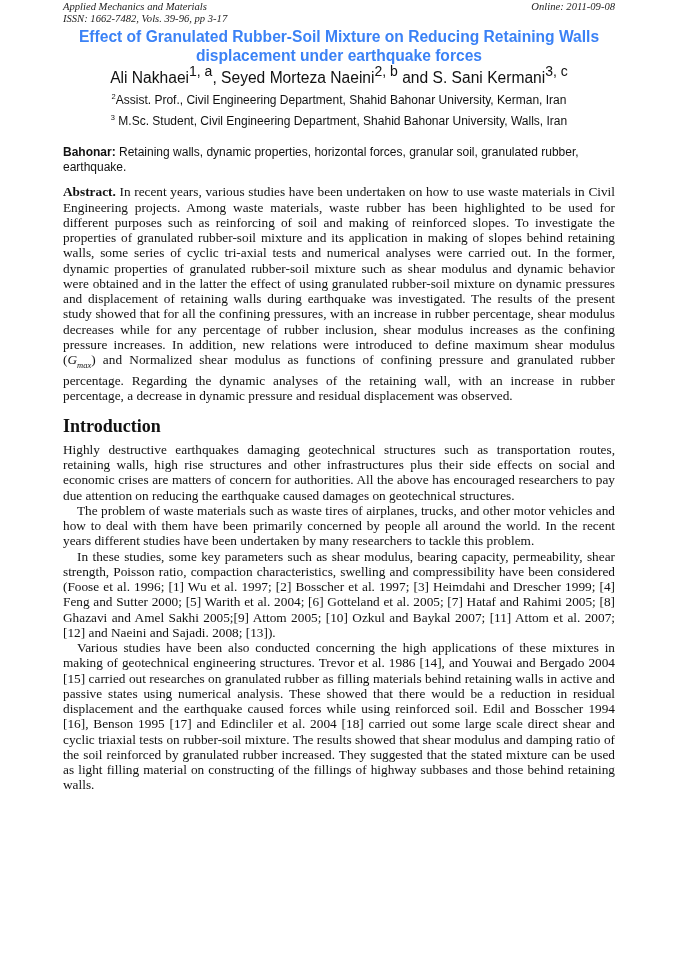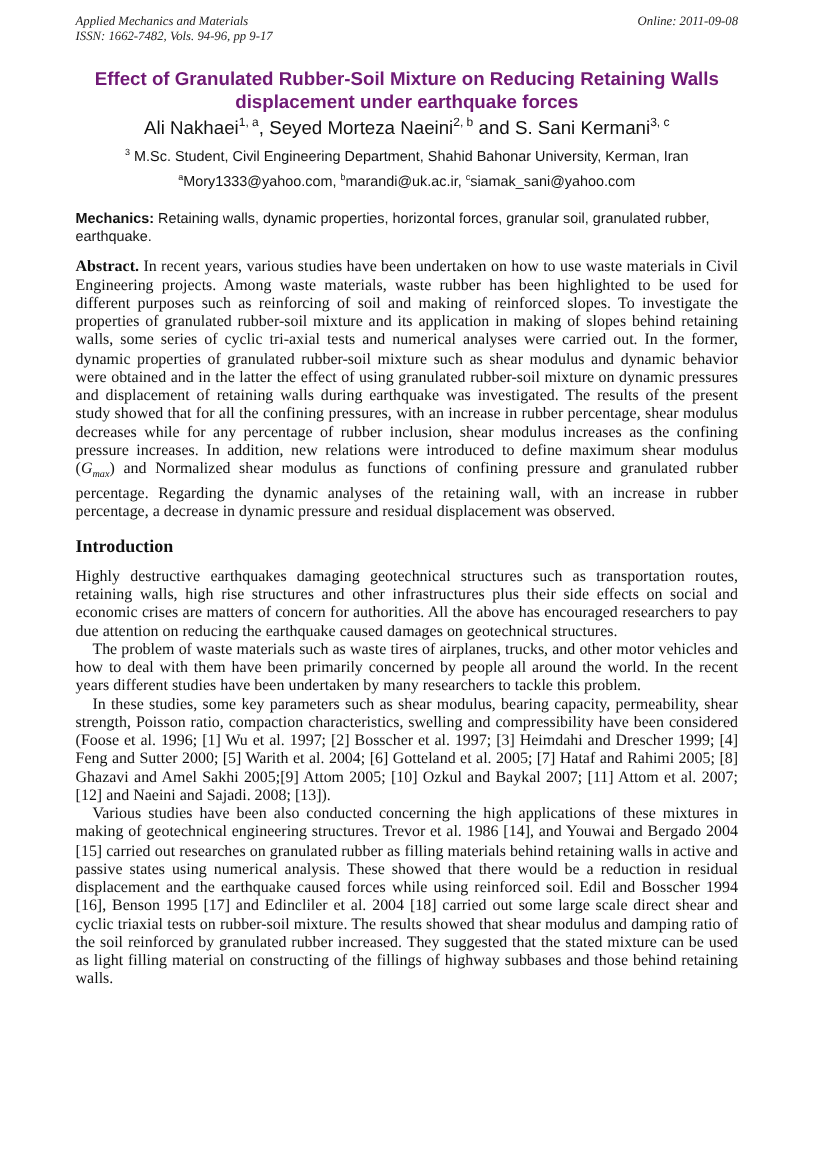--- a/index.html
+++ b/index.html
@@ -1,56 +1,56 @@
 <!DOCTYPE html>
 <html><head>
 <meta charset="utf-8">
 <style>
   html, body { margin: 0; padding: 0; background: #ffffff; }
   body { width: 678px; height: 959px; position: relative; overflow: hidden; color: #111; }
-  .page { position: absolute; left: 63px; top: 13px; width: 552px; }
+  .page { position: absolute; left: 63px; top: 1px; width: 552px; }
   .header { position: relative; font-family: "Liberation Serif", serif; font-style: italic; font-size: 10.6px; line-height: 11.6px; color: #222; }
   .header .online { position: absolute; right: 0; top: 0; }
-  .title { font-family: "Liberation Sans", sans-serif; font-weight: bold; font-size: 15.6px; line-height: 19px; text-align: center; margin-top: 21px; color: #701a75; }
+  .title { font-family: "Liberation Sans", sans-serif; font-weight: bold; font-size: 15.6px; line-height: 19px; text-align: center; margin-top: 3px; color: #3b82f6; }
   .authors { font-family: "Liberation Sans", sans-serif; font-size: 15.6px; line-height: 19px; text-align: center; margin-top: 3px; }
-  .authors sup { font-size: 10px; vertical-align: 7px; line-height: 0; }
+  .authors sup { font-size: 14px; vertical-align: 7px; line-height: 0; }
   .affils { font-family: "Liberation Sans", sans-serif; font-size: 12px; line-height: 21px; text-align: center; margin-top: 3px; }
   .affils sup { font-size: 7.5px; vertical-align: 5px; line-height: 0; }
   .keywords { font-family: "Liberation Sans", sans-serif; font-size: 12px; line-height: 14.6px; margin-top: 13px; }
   .keywords b { font-weight: bold; }
   .abstract, .intro p { font-family: "Liberation Serif", serif; font-size: 13.3px; line-height: 15.25px; text-align: justify; margin: 0; }
   .abstract { margin-top: 10px; }
   .abstract b { font-weight: bold; }
   .abstract i sub { font-size: 8.5px; font-style: italic; }
-  .section-heading { font-family: "Liberation Serif", serif; font-weight: bold; font-size: 15px; line-height: 15.25px; margin-top: 15px; margin-bottom: 8px; }
+  .section-heading { font-family: "Liberation Serif", serif; font-weight: bold; font-size: 18px; line-height: 15.25px; margin-top: 15px; margin-bottom: 8px; }
   .intro p.indent { text-indent: 14px; }
 </style>
 </head>
 <body>
 
 <div class="page">
 
   <div class="header">
     <div>Applied Mechanics and Materials</div>
-    <div>ISSN: 1662-7482, Vols. 94-96, pp 9-17</div>
+    <div>ISSN: 1662-7482, Vols. 39-96, pp 3-17</div>
     <div class="online">Online: 2011-09-08</div>
   </div>
 
   <div class="title">Effect of Granulated Rubber-Soil Mixture on Reducing Retaining Walls displacement under earthquake forces</div>
 
   <div class="authors">
     <span>Ali Nakhaei</span><sup>1, a</sup><span>, </span><span>Seyed Morteza Naeini</span><sup>2, b</sup><span> and </span><span>S. Sani Kermani</span><sup>3, c</sup>
   </div>
 
   <div class="affils">
-    <div><sup>3</sup><span> M.Sc. Student, Civil Engineering Department, Shahid Bahonar University, Kerman, Iran</span></div>
-    <div><sup>a</sup><span>Mory1333@yahoo.com</span><span>, </span><sup>b</sup><span>marandi@uk.ac.ir</span><span>, </span><sup>c</sup><span>siamak_sani@yahoo.com</span></div>
+    <div><sup>2</sup><span>Assist. Prof., Civil Engineering Department, Shahid Bahonar University, Kerman, Iran</span></div>
+    <div><sup>3</sup><span> M.Sc. Student, Civil Engineering Department, Shahid Bahonar University, Walls, Iran</span></div>
   </div>
 
-  <div class="keywords"><b>Mechanics:</b><span> Retaining walls, dynamic properties, horizontal forces, granular soil, granulated rubber, earthquake.</span></div>
+  <div class="keywords"><b>Bahonar:</b><span> Retaining walls, dynamic properties, horizontal forces, granular soil, granulated rubber, earthquake.</span></div>
 
   <p class="abstract"><b>Abstract.</b><span> In recent years, various studies have been undertaken on how to use waste materials in Civil Engineering projects. Among waste materials, waste rubber has been highlighted to be used for different purposes such as reinforcing of soil and making of reinforced slopes. To investigate the properties of granulated rubber-soil mixture and its application in making of slopes behind retaining walls, some series of cyclic tri-axial tests and numerical analyses were carried out. In the former, dynamic properties of granulated rubber-soil mixture such as shear modulus and dynamic behavior were obtained and in the latter the effect of using granulated rubber-soil mixture on dynamic pressures and displacement of retaining walls during earthquake was investigated. The results of the present study showed that for all the confining pressures, with an increase in rubber percentage, shear modulus decreases while for any percentage of rubber inclusion, shear modulus increases as the confining pressure increases. In addition, new relations were introduced to define maximum shear modulus (</span><i><span>G</span><sub>max</sub></i><span>) and Normalized shear modulus as functions of confining pressure and granulated rubber percentage. Regarding the dynamic analyses of the retaining wall, with an increase in rubber percentage, a decrease in dynamic pressure and residual displacement was observed.</span></p>
 
   <div class="intro">
     <div class="section-heading">Introduction</div>
     <p>Highly destructive earthquakes damaging geotechnical structures such as transportation routes, retaining walls, high rise structures and other infrastructures plus their side effects on social and economic crises are matters of concern for authorities. All the above has encouraged researchers to pay due attention on reducing the earthquake caused damages on geotechnical structures.</p>
     <p class="indent">The problem of waste materials such as waste tires of airplanes, trucks, and other motor vehicles and how to deal with them have been primarily concerned by people all around the world. In the recent years different studies have been undertaken by many researchers to tackle this problem.</p>
     <p class="indent">In these studies, some key parameters such as shear modulus, bearing capacity, permeability, shear strength, Poisson ratio, compaction characteristics, swelling and compressibility have been considered (Foose et al. 1996; [1] Wu et al. 1997; [2] Bosscher et al. 1997; [3] Heimdahi and Drescher 1999; [4] Feng and Sutter 2000; [5] Warith et al. 2004; [6] Gotteland et al. 2005; [7] Hataf and Rahimi 2005; [8] Ghazavi and Amel Sakhi 2005;[9] Attom 2005; [10] Ozkul and Baykal 2007; [11] Attom et al. 2007; [12] and Naeini and Sajadi. 2008; [13]).</p>
     <p class="indent">Various studies have been also conducted concerning the high applications of these mixtures in making of geotechnical engineering structures. Trevor et al. 1986 [14], and Youwai and Bergado 2004 [15] carried out researches on granulated rubber as filling materials behind retaining walls in active and passive states using numerical analysis. These showed that there would be a reduction in residual displacement and the earthquake caused forces while using reinforced soil. Edil and Bosscher 1994 [16], Benson 1995 [17] and Edincliler et al. 2004 [18] carried out some large scale direct shear and cyclic triaxial tests on rubber-soil mixture. The results showed that shear modulus and damping ratio of the soil reinforced by granulated rubber increased. They suggested that the stated mixture can be used as light filling material on constructing of the fillings of highway subbases and those behind retaining walls.</p>
   </div>

